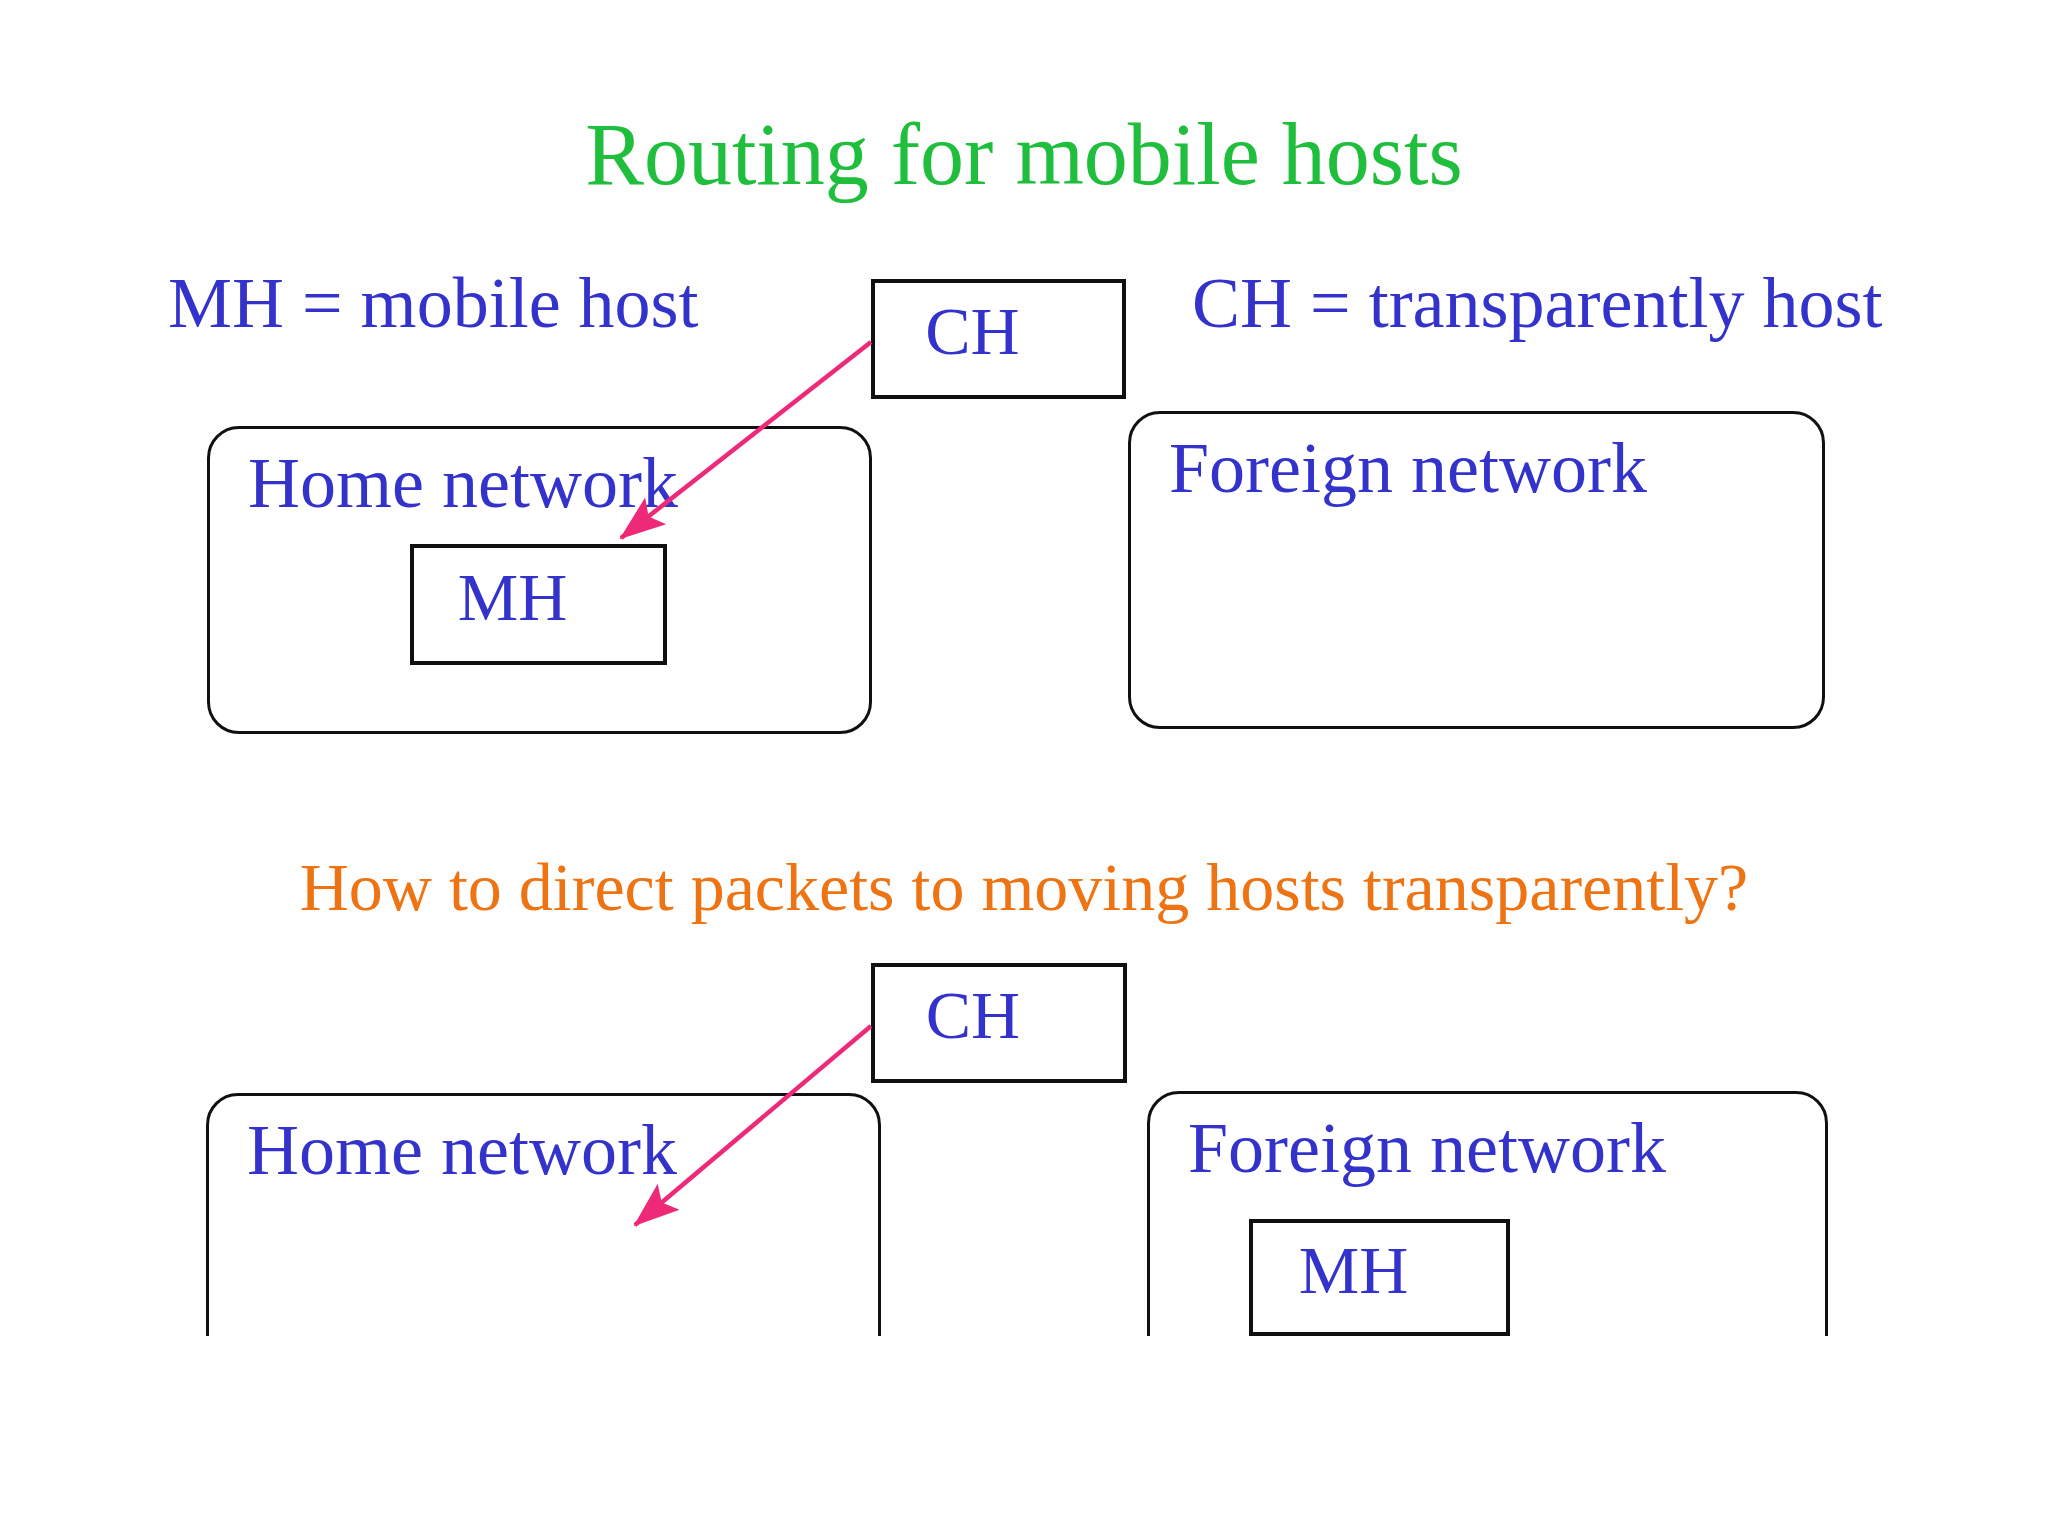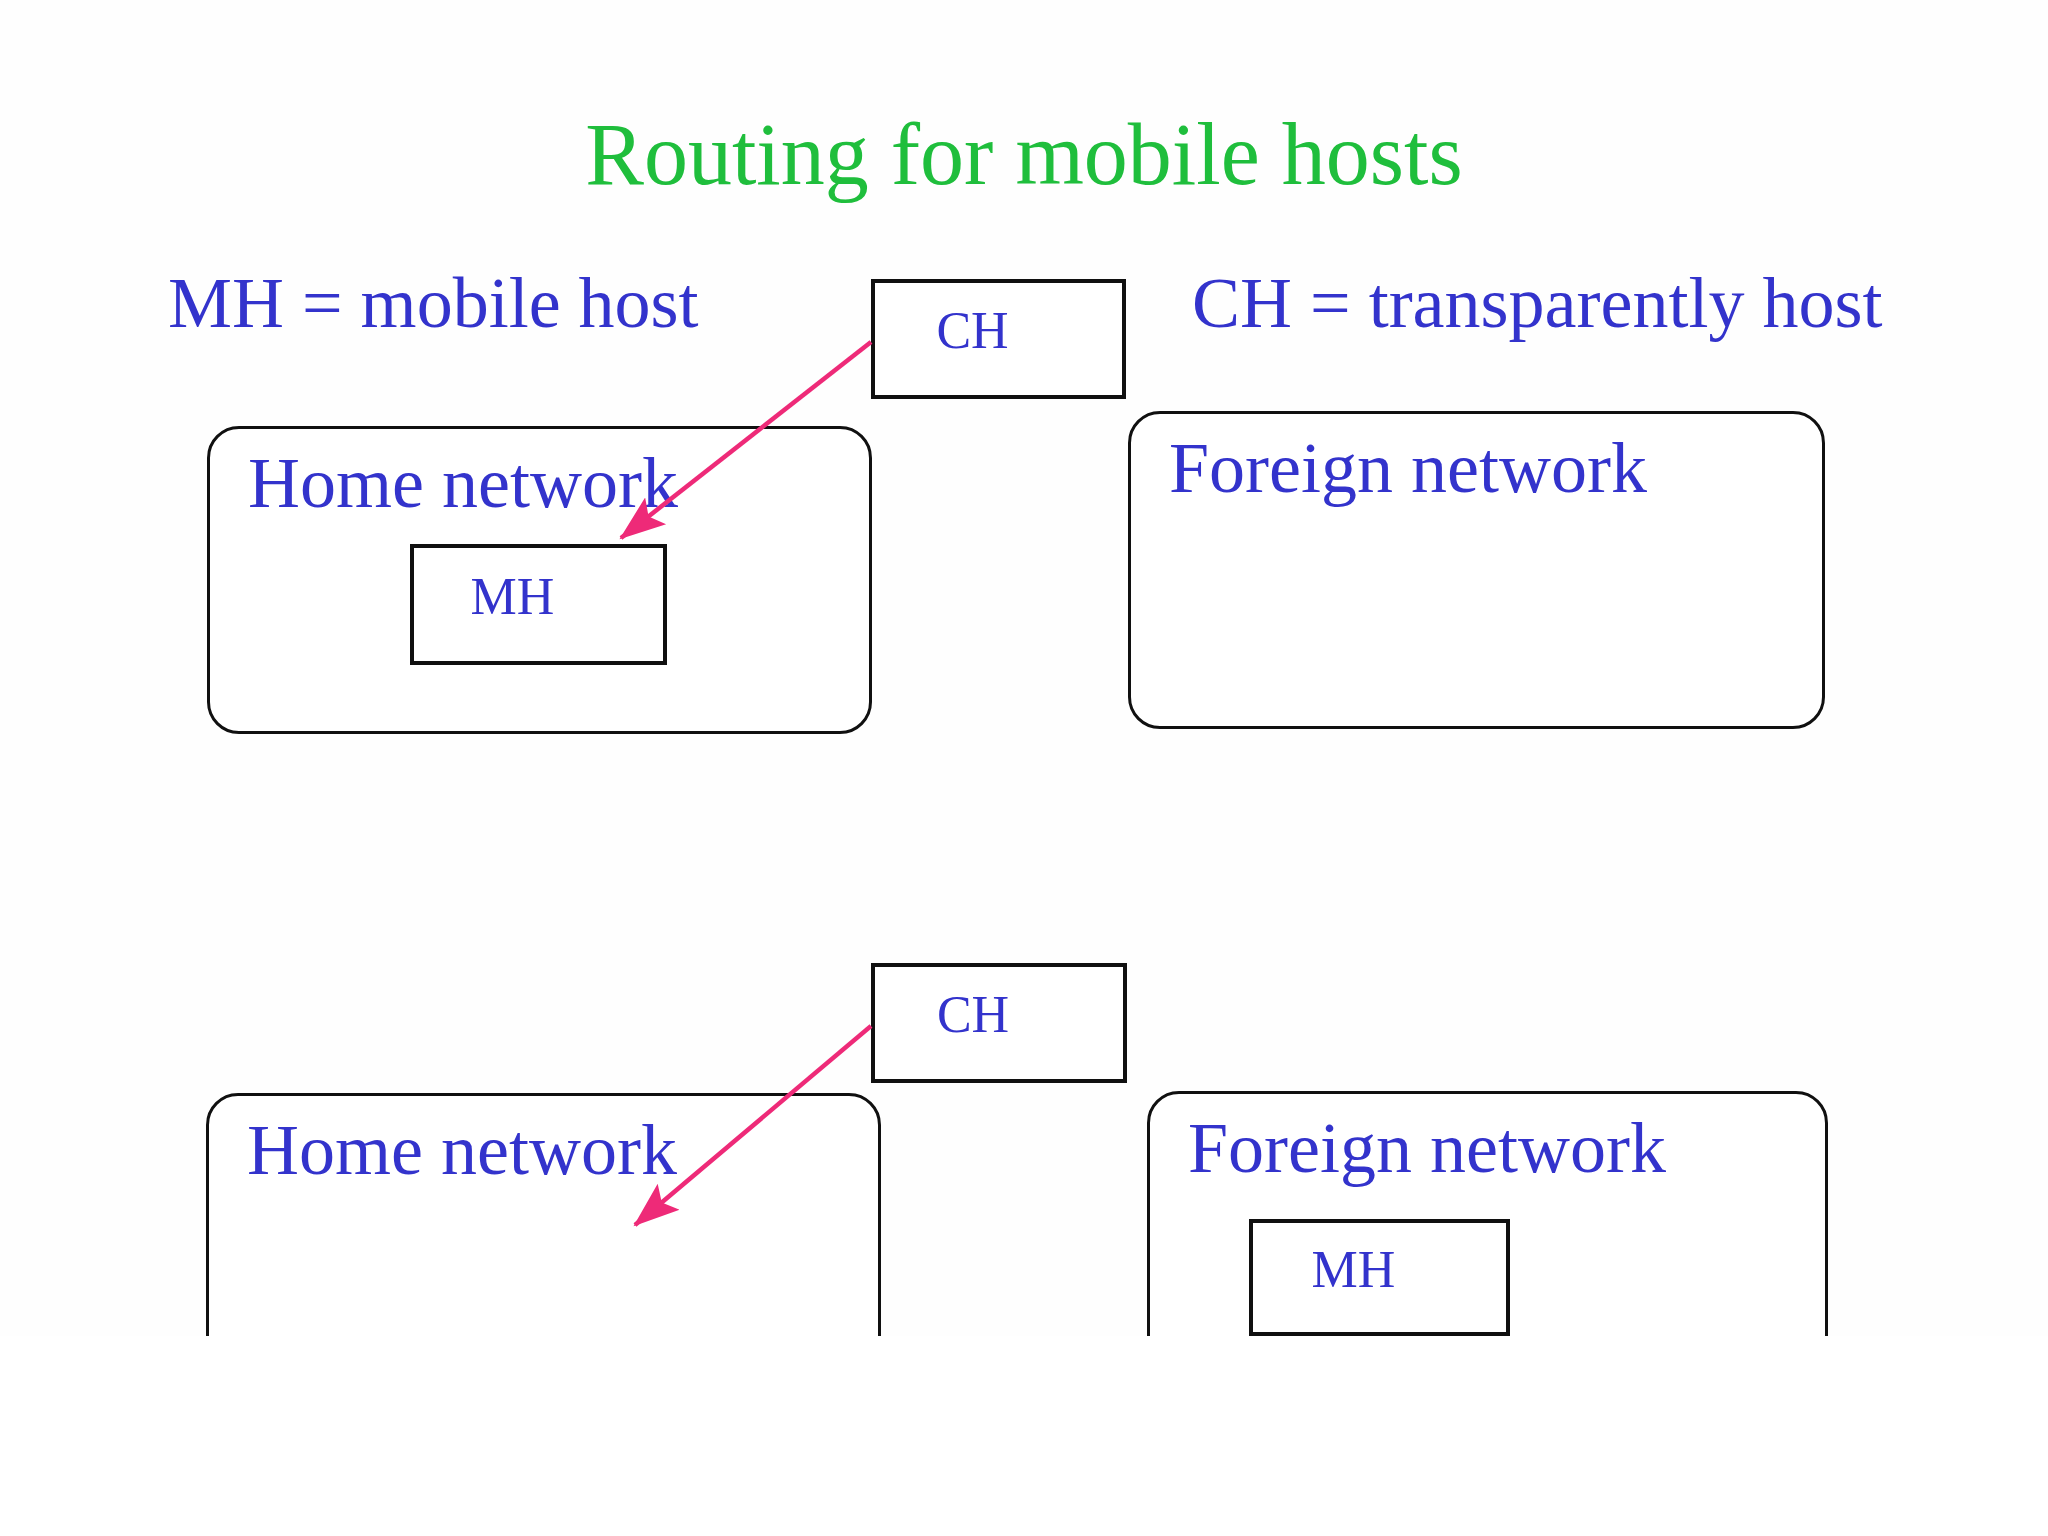--- a/index.html
+++ b/index.html
@@ -42,21 +42,21 @@
     font-size:44px;
     color:var(--c-page);
   }
   .host-box{
     position:absolute;
     border:4px solid var(--c-line);
     background:#fff;
     display:flex;align-items:center;justify-content:center;
     padding-right:52px;padding-bottom:16px;
     box-sizing:border-box;
-    font-size:52px;color:var(--c-label);
+    font-size:68px;color:var(--c-label);
     line-height:1;
   }
   .net-box{
     position:absolute;
     border:3px solid var(--c-line);
     border-radius:32px;
     background:#fff;
     box-sizing:border-box;
   }
   .net-label{
@@ -102,20 +102,21 @@
   </div>
 
   <div class="host-box mh1">
     <span>MH</span>
   </div>
 
   <div class="net-box foreign1">
     <div class="net-label">Foreign network</div>
   </div>
 
+  <div class="txt question">How to direct packets to moving hosts transparently?</div>
 
   <div class="host-box ch2">
     <span>CH</span>
   </div>
 
   <div class="net-box home2">
     <div class="net-label">Home network</div>
   </div>
 
   <div class="net-box foreign2">

